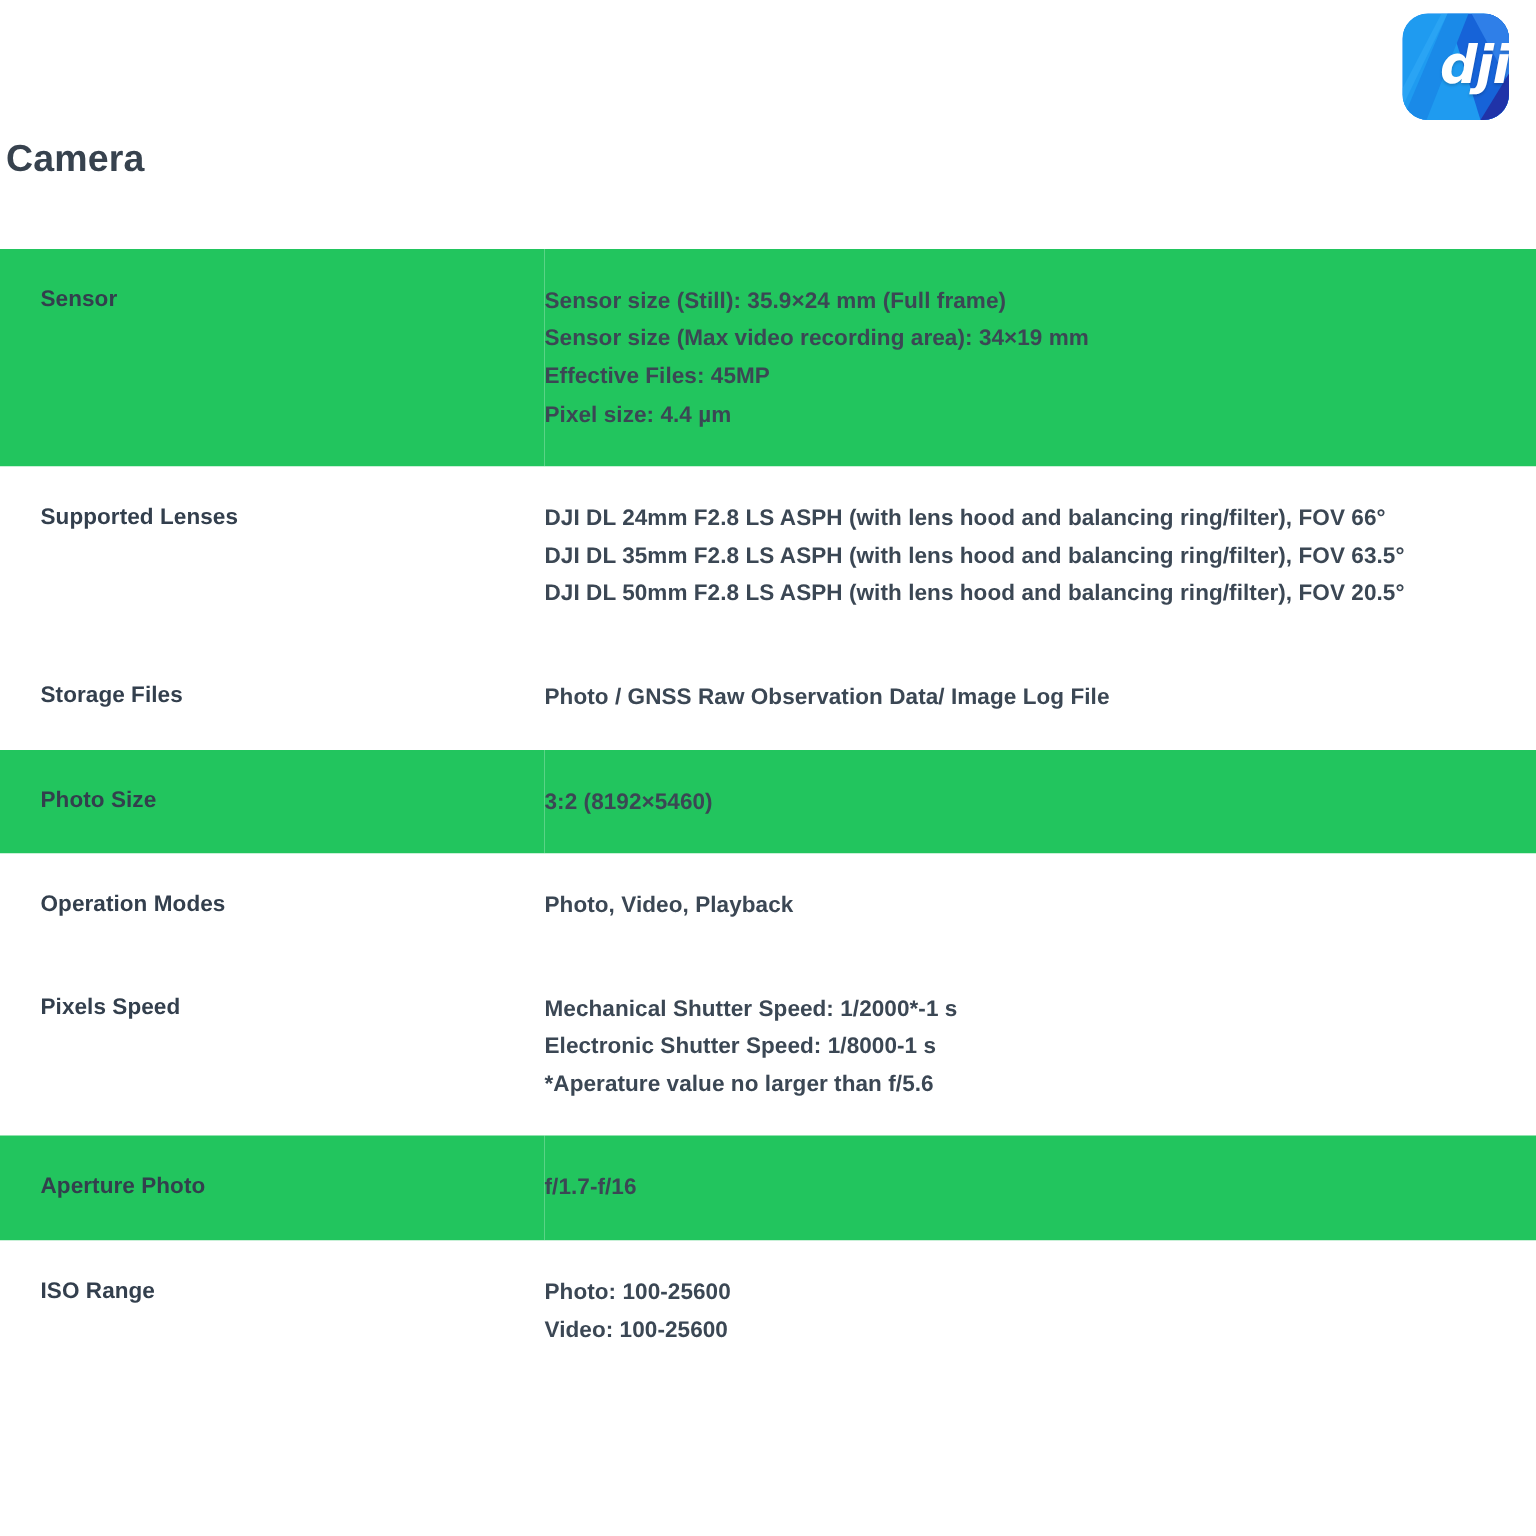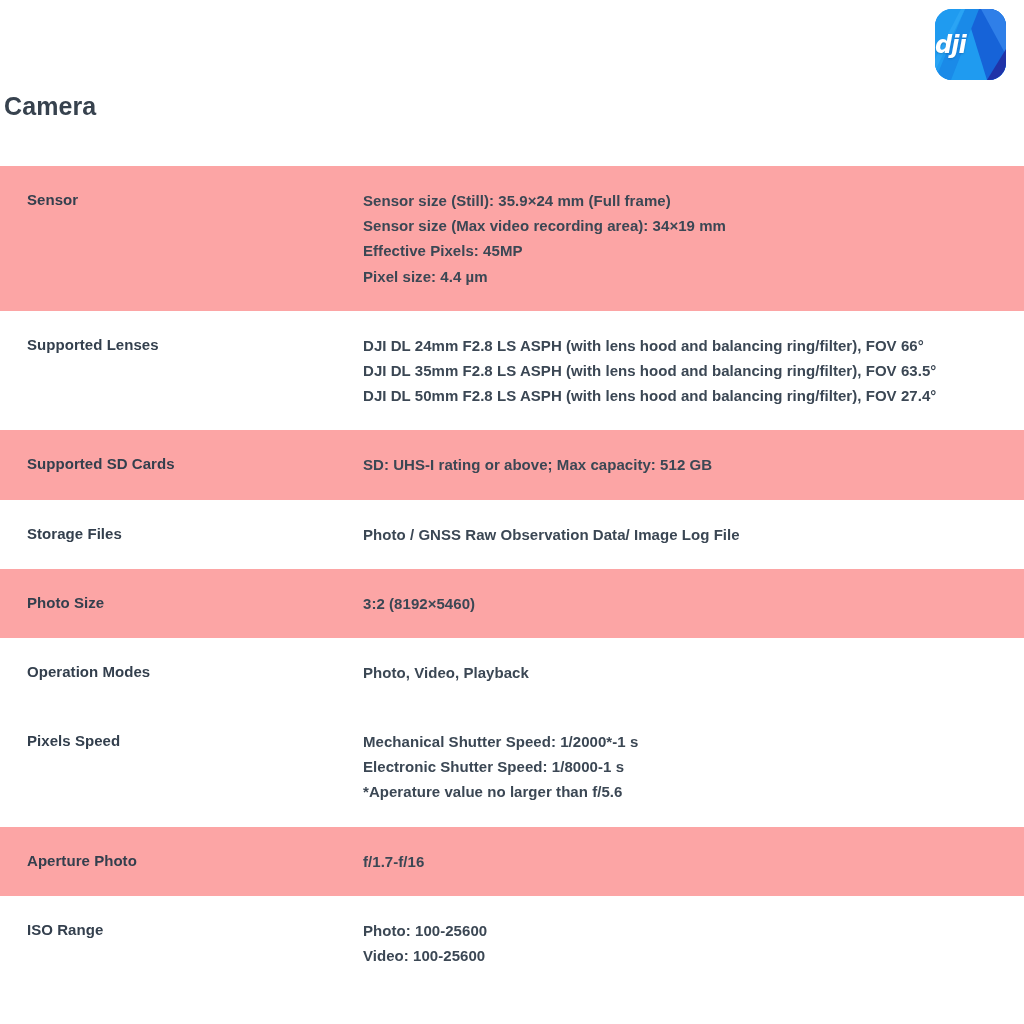--- a/index.html
+++ b/index.html
@@ -39,26 +39,26 @@
     width: 100%;
     height: 100%;
   }
   .dji-logo svg { display: block; }
   .dji-word {
     position: absolute;
     left: 0;
     right: 0;
     top: 50%;
     transform: translateY(-50%);
-    text-align: left;
+    text-align: right;
     color: #ffffff;
     font-family: "DejaVu Sans", sans-serif;
     font-weight: bold;
     font-style: italic;
-    font-size: 24px;
+    font-size: 35px;
     letter-spacing: -1px;
     line-height: 1;
     text-shadow: 0 1px 2px rgba(0,0,0,0.18);
   }
 
   
   .page-title {
     margin: 0;
     padding: 0 0 0 4px;
     font-size: 25px;
@@ -68,21 +68,21 @@
   }
 
   
   .spec-table {
     margin-top: 45px;
     width: 100%;
     border-collapse: collapse;
     table-layout: fixed;
   }
   .spec-row.shaded {
-    background: #fca5a5;
+    background: #22c55e;
   }
   .spec-row.plain {
     background: #ffffff;
   }
   .spec-table td {
     vertical-align: top;
     padding: 0;
   }
   td.spec-label {
     width: 324px;
@@ -128,40 +128,34 @@
 <h1 class="page-title">Camera</h1>
 
 <table class="spec-table">
   <tbody>
 
     <tr class="spec-row shaded">
       <td class="spec-label">Sensor</td>
       <td class="spec-value">
         <span class="vline">Sensor size (Still): 35.9×24 mm (Full frame)</span>
         <span class="vline">Sensor size (Max video recording area): 34×19 mm</span>
-        <span class="vline">Effective Pixels: 45MP</span>
+        <span class="vline">Effective Files: 45MP</span>
         <span class="vline">Pixel size: 4.4 µm</span>
       </td>
     </tr>
 
     <tr class="spec-row plain">
       <td class="spec-label">Supported Lenses</td>
       <td class="spec-value">
         <span class="vline">DJI DL 24mm F2.8 LS ASPH (with lens hood and balancing ring/filter), FOV 66°</span>
         <span class="vline">DJI DL 35mm F2.8 LS ASPH (with lens hood and balancing ring/filter), FOV 63.5°</span>
-        <span class="vline">DJI DL 50mm F2.8 LS ASPH (with lens hood and balancing ring/filter), FOV 27.4°</span>
-      </td>
-    </tr>
-
-    <tr class="spec-row shaded">
-      <td class="spec-label">Supported SD Cards</td>
-      <td class="spec-value">
-        <span class="vline">SD: UHS-I rating or above; Max capacity: 512 GB</span>
-      </td>
-    </tr>
+        <span class="vline">DJI DL 50mm F2.8 LS ASPH (with lens hood and balancing ring/filter), FOV 20.5°</span>
+      </td>
+    </tr>
+
 
     <tr class="spec-row plain">
       <td class="spec-label">Storage Files</td>
       <td class="spec-value">
         <span class="vline">Photo / GNSS Raw Observation Data/ Image Log File</span>
       </td>
     </tr>
 
     <tr class="spec-row shaded">
       <td class="spec-label">Photo Size</td>

